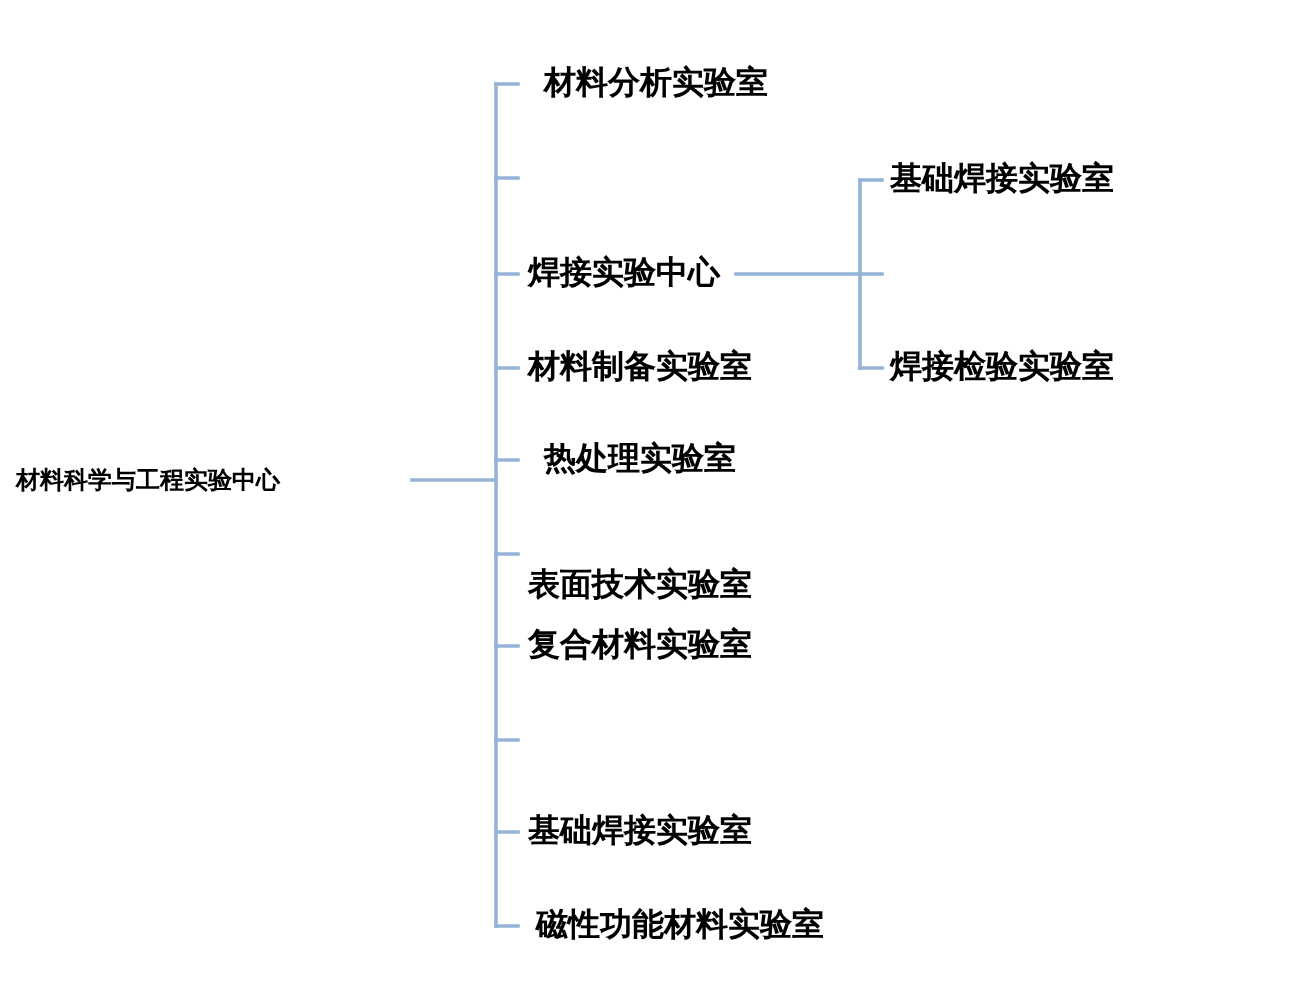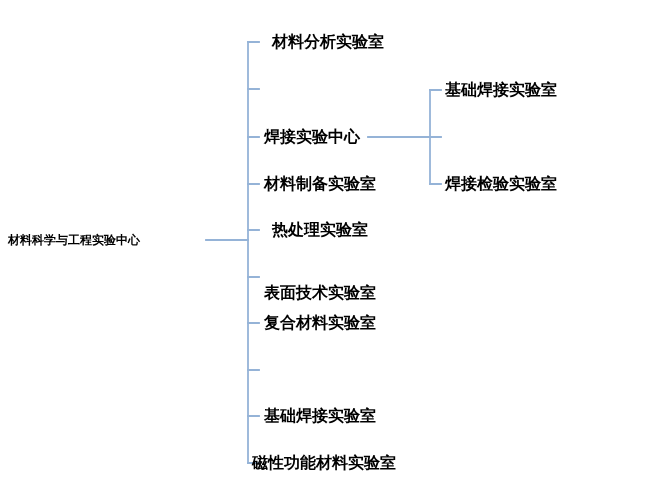--- a/index.html
+++ b/index.html
@@ -59,20 +59,20 @@
 
   <div class="node" style="left:272px; top:230px;">热处理实验室</div>
 
   <div class="node" style="left:264px; top:277px;margin-top:16px;">表面技术实验室</div>
 
   <div class="node" style="left:264px; top:323px;">复合材料实验室</div>
 
 
   <div class="node" style="left:264px; top:416px;">基础焊接实验室</div>
 
-  <div class="node" style="left:252px; top:463px;">磁性功能材料实验室</div>
+  <div class="node" style="left:268px; top:463px;">磁性功能材料实验室</div>
 
   <div class="node" style="left:445px; top:90px;">基础焊接实验室</div>
 
 
   <div class="node" style="left:445px; top:184px;">焊接检验实验室</div>
 
 </div>
 
 </body></html>

